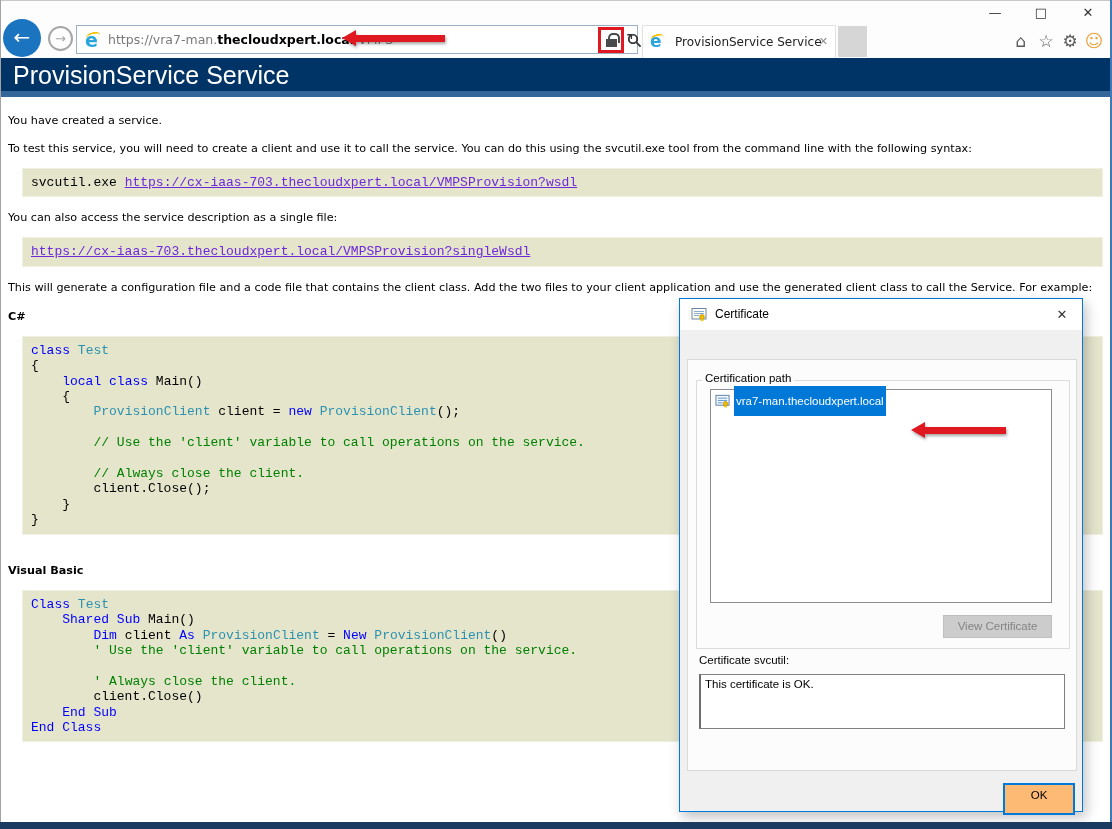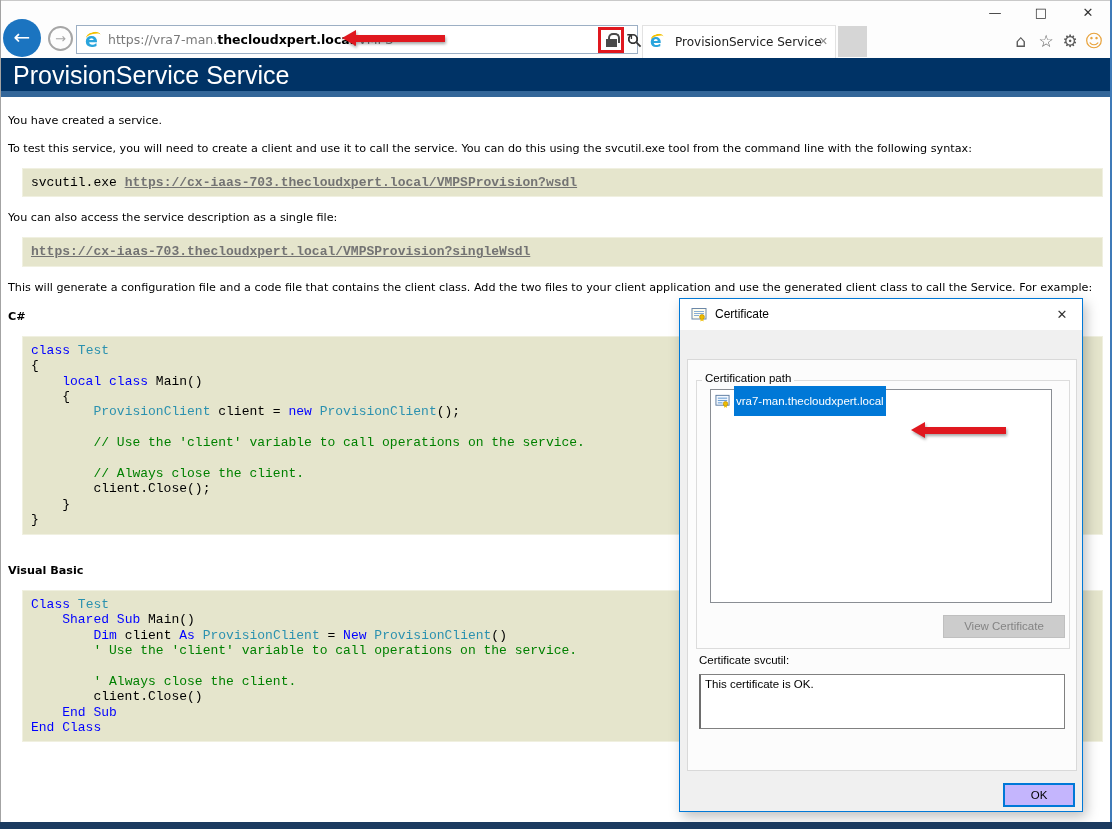--- a/index.html
+++ b/index.html
@@ -60,21 +60,21 @@
   .arrow-addr { left:356px; top:35px; width:89px; }
 
   
   .banner { height:39px; background:#003366; border-bottom:6px solid #336699; color:#fff;
             font-size:25px; padding:3px 0 0 13px; font-family:"Liberation Sans", sans-serif; }
   .content { padding:0 9px 0 8px; font-size:11.2px; line-height:15px; color:#000; }
   .content p { margin-top:13px; }
   .content p.first { margin-top:16px; }
   pre { background:#e5e5cc; border:1px solid #f0f0e0; margin:12px 0 0 14px; padding:6px 8px;
         font-family:"Liberation Mono", monospace; font-size:13px; line-height:15.4px; white-space:pre; }
-  pre a { color:#737373; font-weight:bold; text-decoration:underline; }
+  pre a { color:#6d28d9; font-weight:normal; text-decoration:underline; }
   .code-head { font-weight:bold; margin-top:14px; }
   .vb-head { margin-top:28px; }
   .tk-p { color:#000; } .tk-k { color:#0000ff; } .tk-t { color:#2b91af; } .tk-c { color:#008000; }
 
   
   .dialog { position:absolute; left:679px; top:298px; width:404px; height:514px; background:#f0f0f0;
             border:1px solid #0078d7; z-index:20; font-size:12px; font-family:"Liberation Sans", sans-serif;
             box-shadow:3px 5px 12px rgba(0,0,0,0.25); }
   .dlg-titlebar { position:absolute; left:0; top:0; right:0; height:31px; background:#fff; }
   .dlg-title-icon { position:absolute; left:11px; top:7px; }
@@ -89,28 +89,28 @@
               border:1px solid #d9d9d9; }
   .groupbox { position:absolute; left:8px; top:20px; width:374px; height:269px; border:1px solid #dcdcdc; }
   .group-label { position:absolute; left:14px; top:12px; background:#fcfcfc; padding:0 3px; z-index:2;
                  font-size:11.5px; }
   .cert-list { position:absolute; left:22px; top:29px; width:342px; height:214px; background:#fff;
                border:1px solid #8a8e94; }
   .cert-row { position:absolute; left:4px; top:3px; white-space:nowrap; }
   .cert-row svg { vertical-align:-3px; }
   .cert-sel { background:#0078d7; color:#fff; padding:9px 2px; margin-left:4px; font-size:11.5px; }
   .arrow-cert { left:214px; top:37px; width:81px; }
-  .btn-viewcert { position:absolute; left:255px; top:255px; width:122px; height:23px; background:#cccccc;
+  .btn-viewcert { position:absolute; left:255px; top:255px; width:109px; height:23px; background:#cccccc;
                   border:1px solid #bfbfbf; color:#848484; font-size:11.5px; text-align:center;
                   line-height:21px; }
   .status-label { position:absolute; left:11px; top:294px; font-size:11.5px; }
   .status-box { position:absolute; left:11px; top:314px; width:366px; height:55px; background:#fff;
                 border:1px solid #808080; border-left:2px solid #6d6d6d; }
   .status-text { position:absolute; left:4px; top:3px; font-size:11.5px; }
-  .btn-ok { position:absolute; left:323px; top:484px; width:72px; height:24px; background:#c4b5fd;
+  .btn-ok { position:absolute; left:323px; top:484px; width:72px; height:32px; background:#fdba74;
             border:2px solid #0078d7; font-size:11.5px; text-align:center; line-height:20px; color:#000; }
 </style>
 </head>
 <body>
 
 <div class="window">
 
   <div class="chrome">
     <div class="btn-back"><span>←</span></div>
     <div class="btn-fwd"><span>→</span></div>

